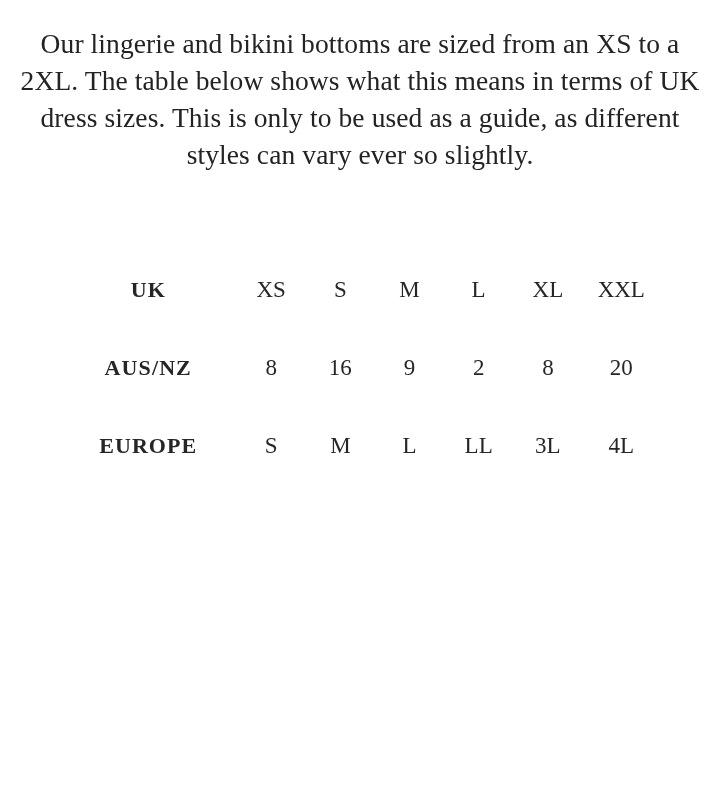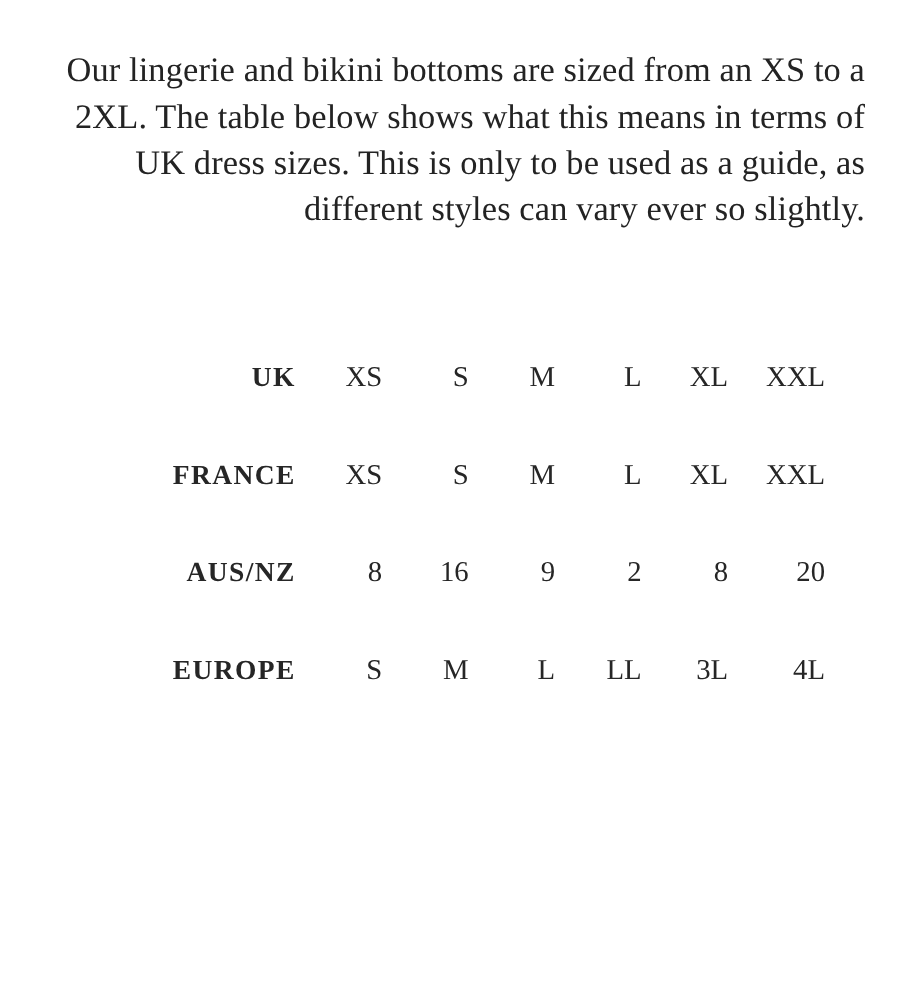--- a/index.html
+++ b/index.html
@@ -14,49 +14,50 @@
     color: #2b2b2b;
     overflow: hidden;
   }
   .page {
     width: 720px;
     height: 799px;
     position: relative;
     box-sizing: border-box;
   }
   .intro {
-    margin: 12px;
+    margin: 0;
     padding: 26px 16px 0 16px;
-    text-align: right;
+    text-align: center;
     font-size: 27.5px;
     line-height: 1.34;
     color: #232323;
     font-family: "Liberation Serif", serif;
     letter-spacing: 0.1px;
   }
   .size-table {
     margin: 0 auto;
     padding: 0;
     border-collapse: collapse;
     width: 600px;
     margin-top: 78px;
   }
   .size-table td {
     padding: 0;
     height: 78px;
     vertical-align: middle;
     font-size: 23px;
     color: #262626;
-    text-align: right;
+    text-align: center;
     font-family: "Liberation Serif", serif;
   }
   .size-table td.row-label {
     font-weight: bold;
     letter-spacing: 1.1px;
     width: 178px;
+    text-align: center;
     font-size: 22px;
   }
   .size-table td.val {
     width: 70px;
     font-size: 23px;
   }
   .size-table td.val.wide {
     width: 78px;
   }
 </style>
@@ -64,29 +65,20 @@
 <body>
 
 <div class="page">
 
   <p class="intro">Our lingerie and bikini bottoms are sized from an XS to a 2XL. The table below shows what this means in terms of UK dress sizes. This is only to be used as a guide, as different styles can vary ever so slightly.</p>
 
   <table class="size-table">
     <tbody>
       <tr>
         <td class="row-label">UK</td>
-        <td class="val">XS</td>
-        <td class="val">S</td>
-        <td class="val">M</td>
-        <td class="val">L</td>
-        <td class="val">XL</td>
-        <td class="val wide">XXL</td>
-      </tr>
-      <tr>
-        <td class="row-label">FRANCE</td>
         <td class="val">XS</td>
         <td class="val">S</td>
         <td class="val">M</td>
         <td class="val">L</td>
         <td class="val">XL</td>
         <td class="val wide">XXL</td>
       </tr>
       <tr>
         <td class="row-label">AUS/NZ</td>
         <td class="val">8</td>

